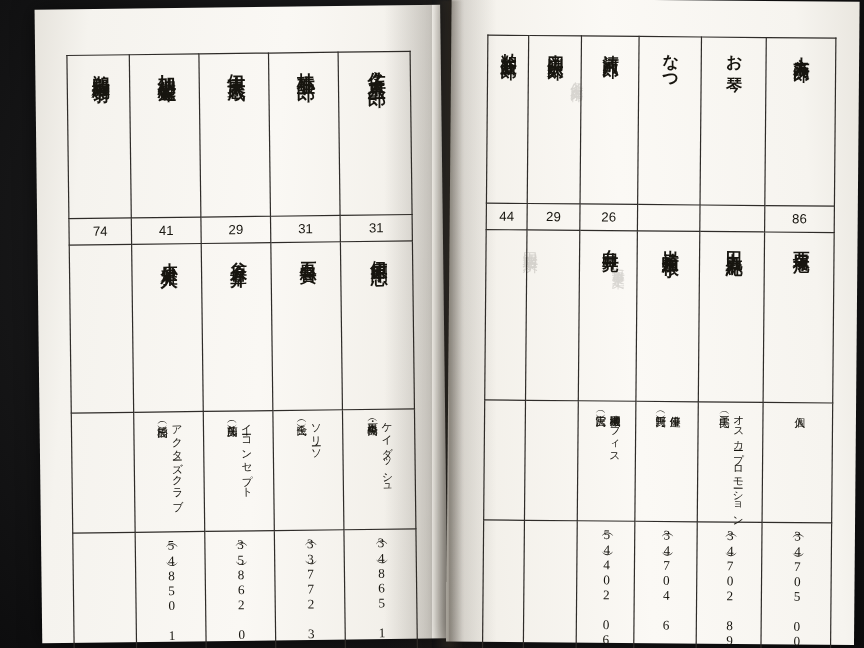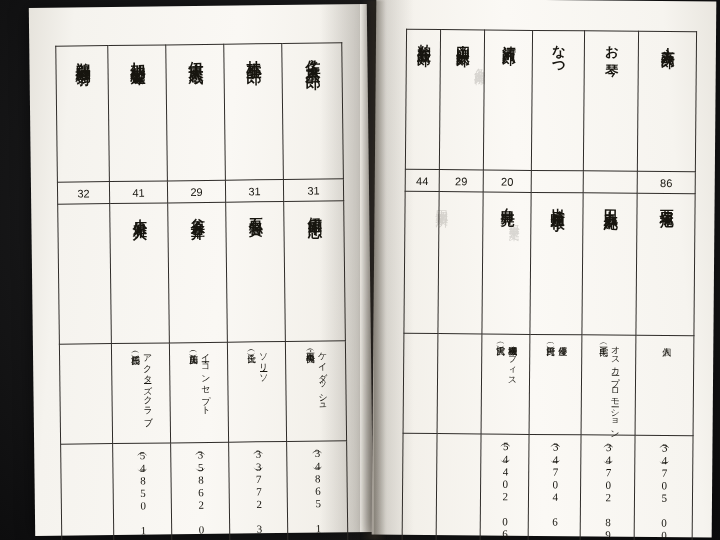--- a/index.html
+++ b/index.html
@@ -121,21 +121,21 @@
             </td>
             <td>
               <div class="cell">
                   <span class="vt name">佐々木只三郎</span>
                 </div>
             </td>
           </tr>
 
           <tr style="height:22px;">
             <td>
-              <div class="agecell">32</div>
+              <div class="agecell">74</div>
             </td>
             <td>
               <div class="agecell">41</div>
             </td>
             <td>
               <div class="agecell">29</div>
             </td>
             <td>
               <div class="agecell">31</div>
             </td>
@@ -280,21 +280,21 @@
             </td>
           </tr>
           <tr style="height:22px;">
             <td>
               <div class="agecell">44</div>
             </td>
             <td>
               <div class="agecell">29</div>
             </td>
             <td>
-              <div class="agecell">20</div>
+              <div class="agecell">26</div>
             </td>
             <td>
               <div class="agecell"></div>
             </td>
             <td>
               <div class="agecell"></div>
             </td>
             <td>
               <div class="agecell">86</div>
             </td>

